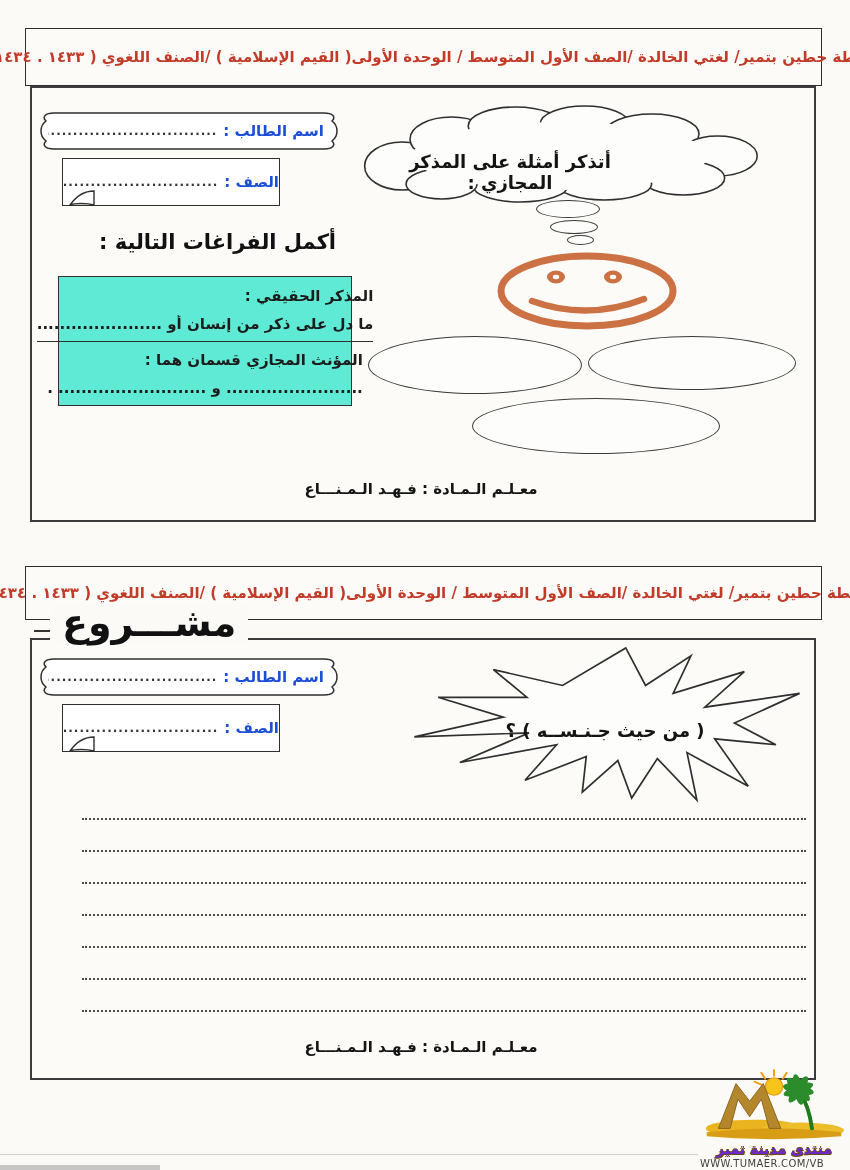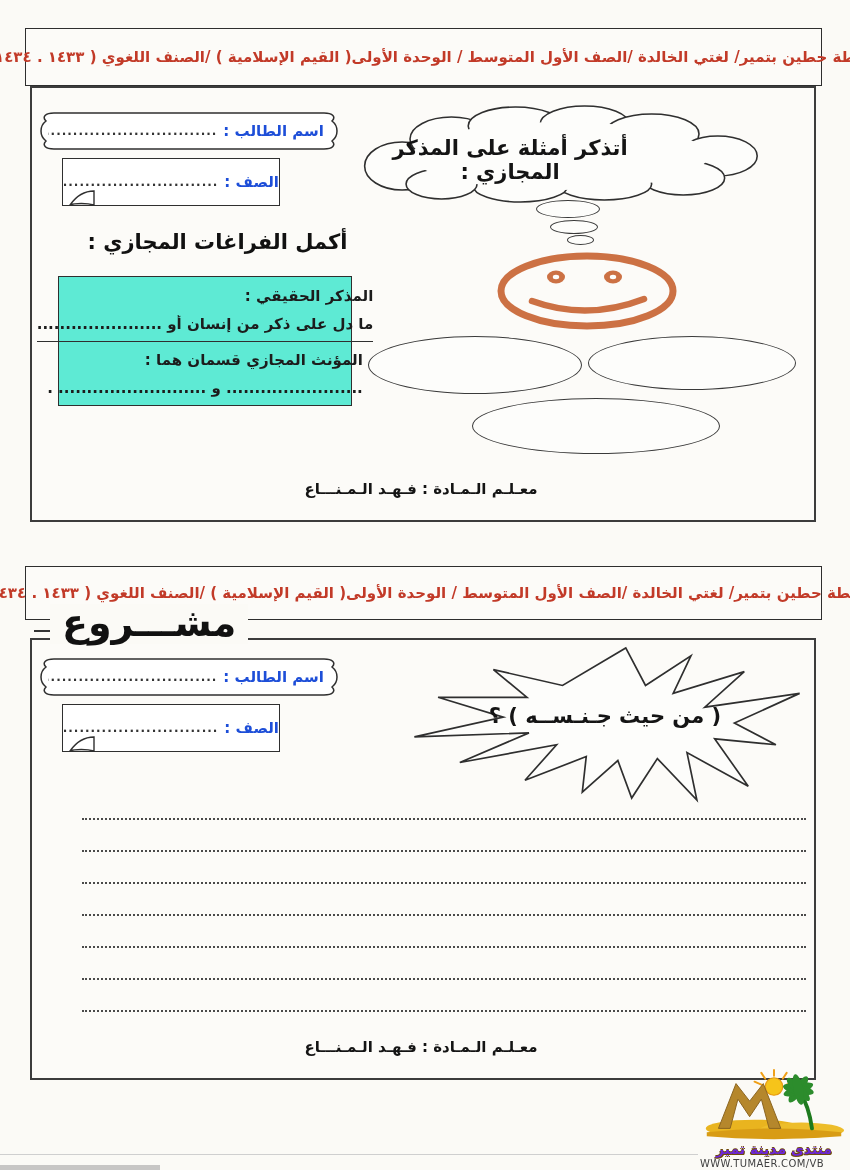--- a/index.html
+++ b/index.html
@@ -22,21 +22,21 @@
   .title-green{color:#4d7c4f;font-size:42px;text-shadow:2px 3px 0 rgba(125,138,125,.55);}
   .title-black{color:#111;font-size:38px;}
   .title-dash{background:#333;height:2px;}
   
   .plate-text{position:absolute;inset:0;display:flex;align-items:center;padding:0 16px 0 10px;white-space:nowrap;overflow:hidden;}
   .lbl{color:#1d4ed8;font-weight:bold;font-size:15px;margin-left:6px;}
   .dots{color:#333;font-weight:bold;font-size:12px;letter-spacing:1px;overflow:hidden;}
   .classbox{border:1.6px solid #2f2f2f;background:#fff;display:flex;align-items:center;justify-content:center;white-space:nowrap;}
   .curl{position:absolute;left:6px;bottom:-1px;}
   
-  .prompt{font-weight:bold;font-size:21px;color:#141414;text-align:center;}
+  .prompt{font-weight:bold;font-size:18px;color:#141414;text-align:center;margin-top:15px;}
   
   .fillbox{border:1.6px solid #2f2f2f;background:#5eead4;display:flex;flex-direction:column;align-items:center;}
   .fillcell{flex:1;padding:5px 10px 3px;display:flex;flex-direction:column;justify-content:space-around;}
   .fillcell + .fillcell{border-top:1.6px solid #2f2f2f;}
   .fillcell div{font-weight:bold;font-size:15px;white-space:nowrap;overflow:hidden;}
   .heading{font-weight:bold;font-size:21px;color:#111;text-align:center;white-space:nowrap;}
   
   .oval{border:1.6px solid #3a3a3a;border-radius:50%;background:#fdfdfb;}
   .trail{border:1.6px solid #3a3a3a;border-radius:50%;background:#fdfdfb;}
   
@@ -104,21 +104,21 @@
 
   <svg class="abs" style="left:496px;top:251px;" width="182" height="80" viewBox="0 0 182 80">
     <ellipse cx="91" cy="40" rx="86" ry="35" fill="none" stroke="#cc7144" stroke-width="7"></ellipse>
     <ellipse cx="60" cy="26" rx="9" ry="6.5" fill="#cc7144"></ellipse>
     <ellipse cx="60" cy="26" rx="3.2" ry="2.2" fill="#fdfdfb"></ellipse>
     <ellipse cx="117" cy="26" rx="9" ry="6.5" fill="#cc7144"></ellipse>
     <ellipse cx="117" cy="26" rx="3.2" ry="2.2" fill="#fdfdfb"></ellipse>
     <path d="M36 50 Q 91 70 148 48" fill="none" stroke="#cc7144" stroke-width="6.5" stroke-linecap="round"></path>
   </svg>
 
-  <div class="abs heading" style="left:85px;top:230px;width:265px;">أكمل الفراغات المجازي  :</div>
+  <div class="abs heading" style="left:85px;top:230px;width:265px;">أكمل الفراغات التالية  :</div>
 
   <div class="abs fillbox" style="left:58px;top:276px;width:292px;height:128px;">
     <div class="fillcell">
       <div>المذكر الحقيقي :</div>
       <div>ما دل على ذكر من إنسان أو ......................</div>
     </div>
     <div class="fillcell">
       <div>المؤنث المجازي قسمان هما :</div>
       <div>........................ و .......................... .</div>
     </div>

